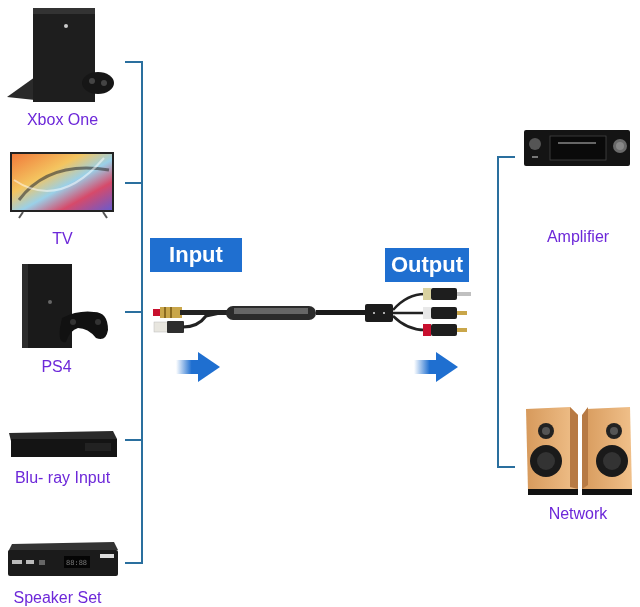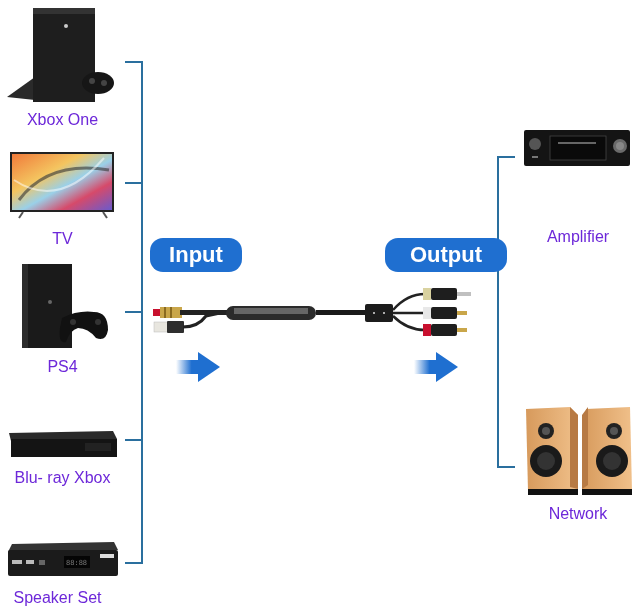--- a/index.html
+++ b/index.html
@@ -1,18 +1,18 @@
 <!DOCTYPE html>
 <html><head>
 <meta charset="utf-8">
 <style>
   html, body { margin:0; padding:0; background:#ffffff; }
   body { width:640px; height:607px; position:relative; overflow:hidden; font-family:"Liberation Sans", sans-serif; }
   .label { position:absolute; font-size:16px; color:#6d28d9; text-align:center; font-family:"Liberation Sans", sans-serif; white-space:nowrap; }
-  .badge { position:absolute; background:#1f6fd0; color:#fff; font-weight:bold; font-size:22px; border-radius:13px; display:flex; align-items:center; justify-content:center; font-family:"Liberation Sans", sans-serif; }
+  .badge { position:absolute; background:#1f6fd0; color:#fff; font-weight:bold; font-size:22px; border-radius:0; display:flex; align-items:center; justify-content:center; font-family:"Liberation Sans", sans-serif; }
   .line { position:absolute; background:#2a6f9e; }
   svg { position:absolute; overflow:visible; }
 </style>
 </head>
 <body>
 
 <div class="line" style="left:141px; top:62px; width:2px; height:502px;"></div>
 <div class="line" style="left:125px; top:61px; width:18px; height:2px;"></div>
 <div class="line" style="left:125px; top:182px; width:18px; height:2px;"></div>
 <div class="line" style="left:125px; top:311px; width:18px; height:2px;"></div>
@@ -54,43 +54,43 @@
 <div class="label" style="left:10px; top:230px; width:105px;">TV</div>
 
 <svg style="left:18px; top:262px;" width="95" height="90">
   <rect x="4" y="2" width="50" height="84" fill="#1a1a1a"></rect>
   <rect x="4" y="2" width="6" height="84" fill="#2c2c2c"></rect>
   <circle cx="32" cy="40" r="2" fill="#666"></circle>
   <path d="M44,56 Q60,48 76,50 Q90,50 90,68 Q88,80 78,76 Q70,66 60,66 Q52,68 48,80 Q40,82 42,66 Z" fill="#111"></path>
   <circle cx="55" cy="60" r="3" fill="#333"></circle>
   <circle cx="80" cy="60" r="3" fill="#333"></circle>
 </svg>
-<div class="label" style="left:10px; top:358px; width:105px;">PS4</div>
+<div class="label" style="left:4px; top:358px; width:105px;">PS4</div>
 
 <svg style="left:5px; top:425px;" width="115" height="35">
   <polygon points="4,8 108,6 112,14 6,16" fill="#2a2a2a"></polygon>
   <rect x="6" y="14" width="106" height="18" fill="#141414"></rect>
   <rect x="80" y="18" width="26" height="8" fill="#222"></rect>
 </svg>
-<div class="label" style="left:5px; top:469px; width:115px;">Blu- ray Xbox</div>
+<div class="label" style="left:5px; top:469px; width:115px;">Blu- ray Input</div>
 
 <svg style="left:4px; top:538px;" width="115" height="42">
   <polygon points="8,6 110,4 114,12 4,14" fill="#333"></polygon>
   <rect x="4" y="12" width="110" height="26" rx="2" fill="#1b1b1b"></rect>
   <rect x="8" y="22" width="10" height="4" fill="#bbb"></rect>
   <rect x="22" y="22" width="8" height="4" fill="#bbb"></rect>
   <rect x="35" y="22" width="6" height="5" fill="#666"></rect>
   <rect x="60" y="18" width="26" height="12" fill="#050505"></rect>
   <text x="62" y="27" font-size="7" fill="#777" font-family="DejaVu Sans Mono, monospace">88:88</text>
   <rect x="96" y="16" width="14" height="4" fill="#ddd"></rect>
 </svg>
 <div class="label" style="left:0px; top:589px; width:115px;">Speaker Set</div>
 
 <div class="badge" style="left:150px; top:238px; width:92px; height:34px;">Input</div>
-<div class="badge" style="left:385px; top:238px; width:122px; height:34px;">Output</div>
+<div class="badge" style="left:385px; top:248px; width:84px; height:34px;">Output</div>
 
 <svg style="left:150px; top:280px;" width="210" height="70">
 
   <g>
     <rect x="3" y="29" width="8" height="7" fill="#c8102e"></rect>
     <rect x="10" y="27" width="22" height="11" fill="#c9a64a"></rect>
     <rect x="14" y="27" width="2" height="11" fill="#8a6a20"></rect>
     <rect x="20" y="27" width="2" height="11" fill="#8a6a20"></rect>
   </g>
 

